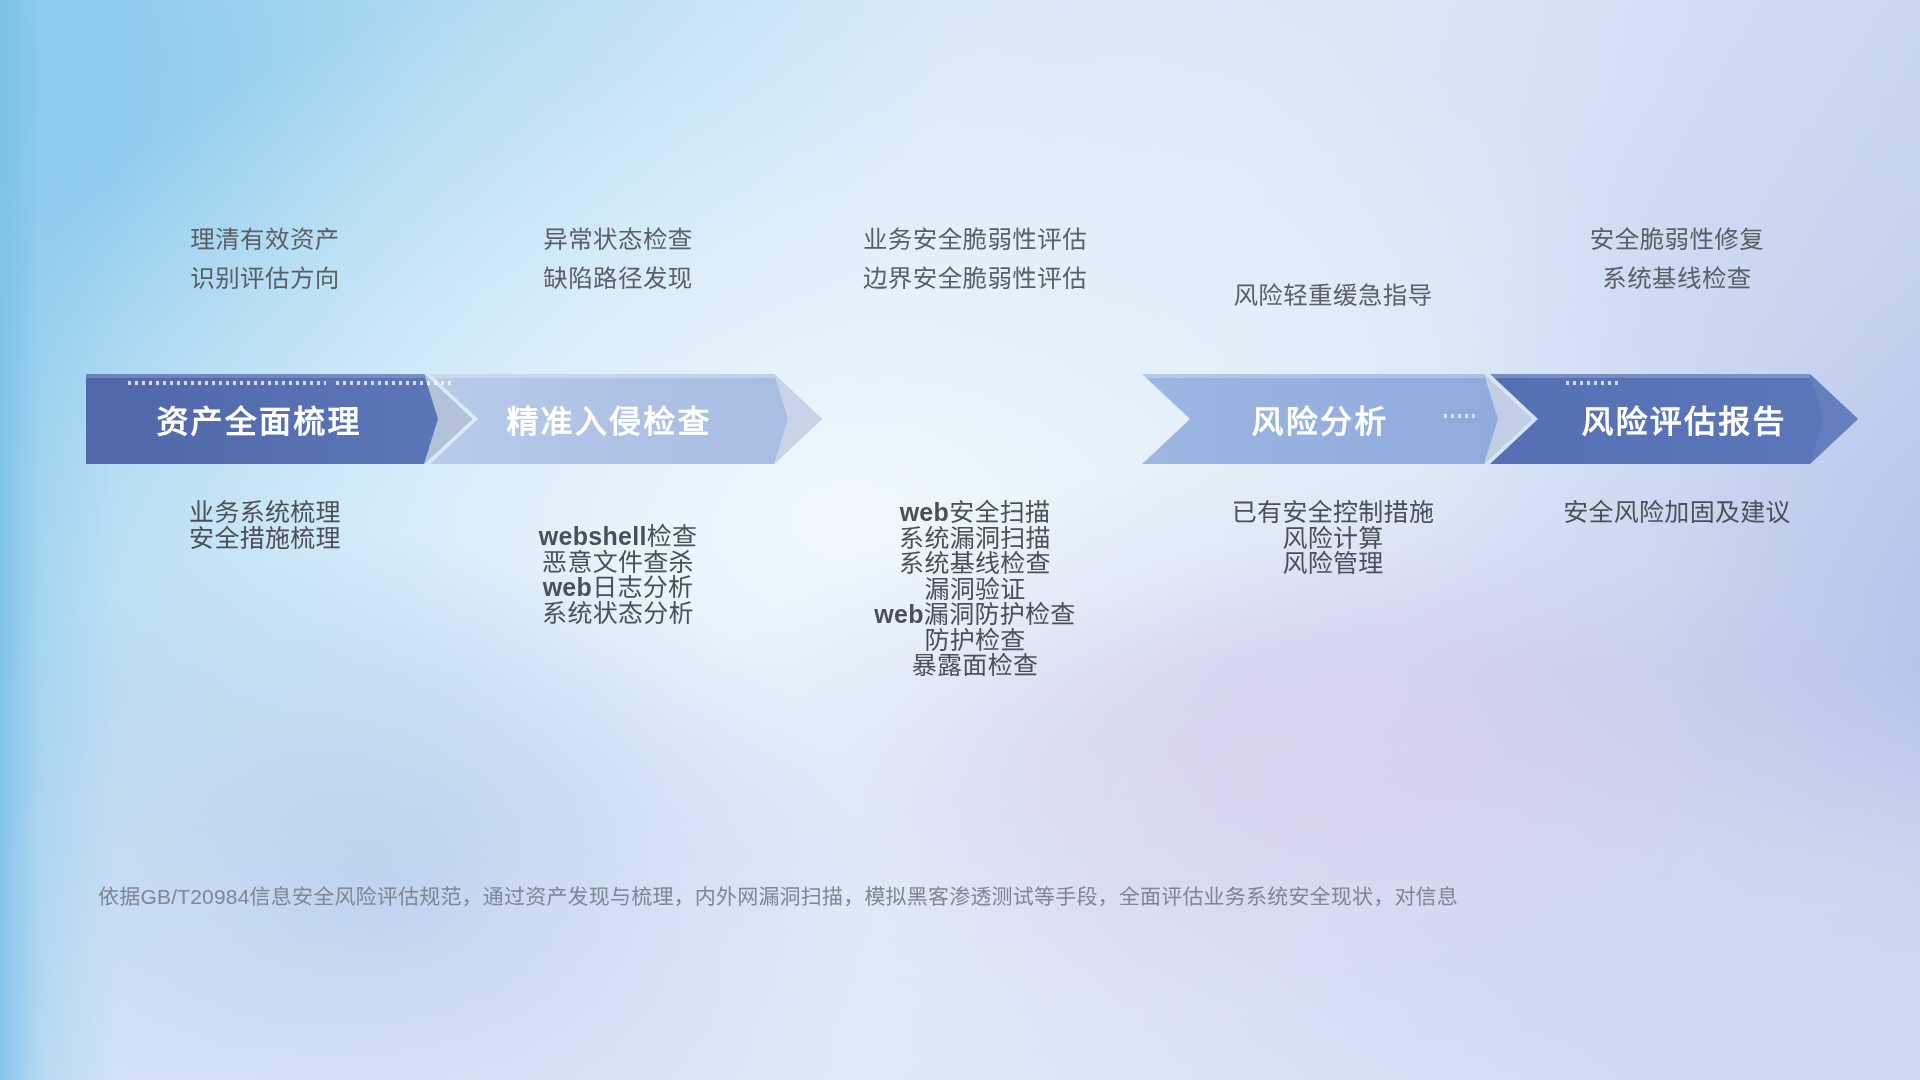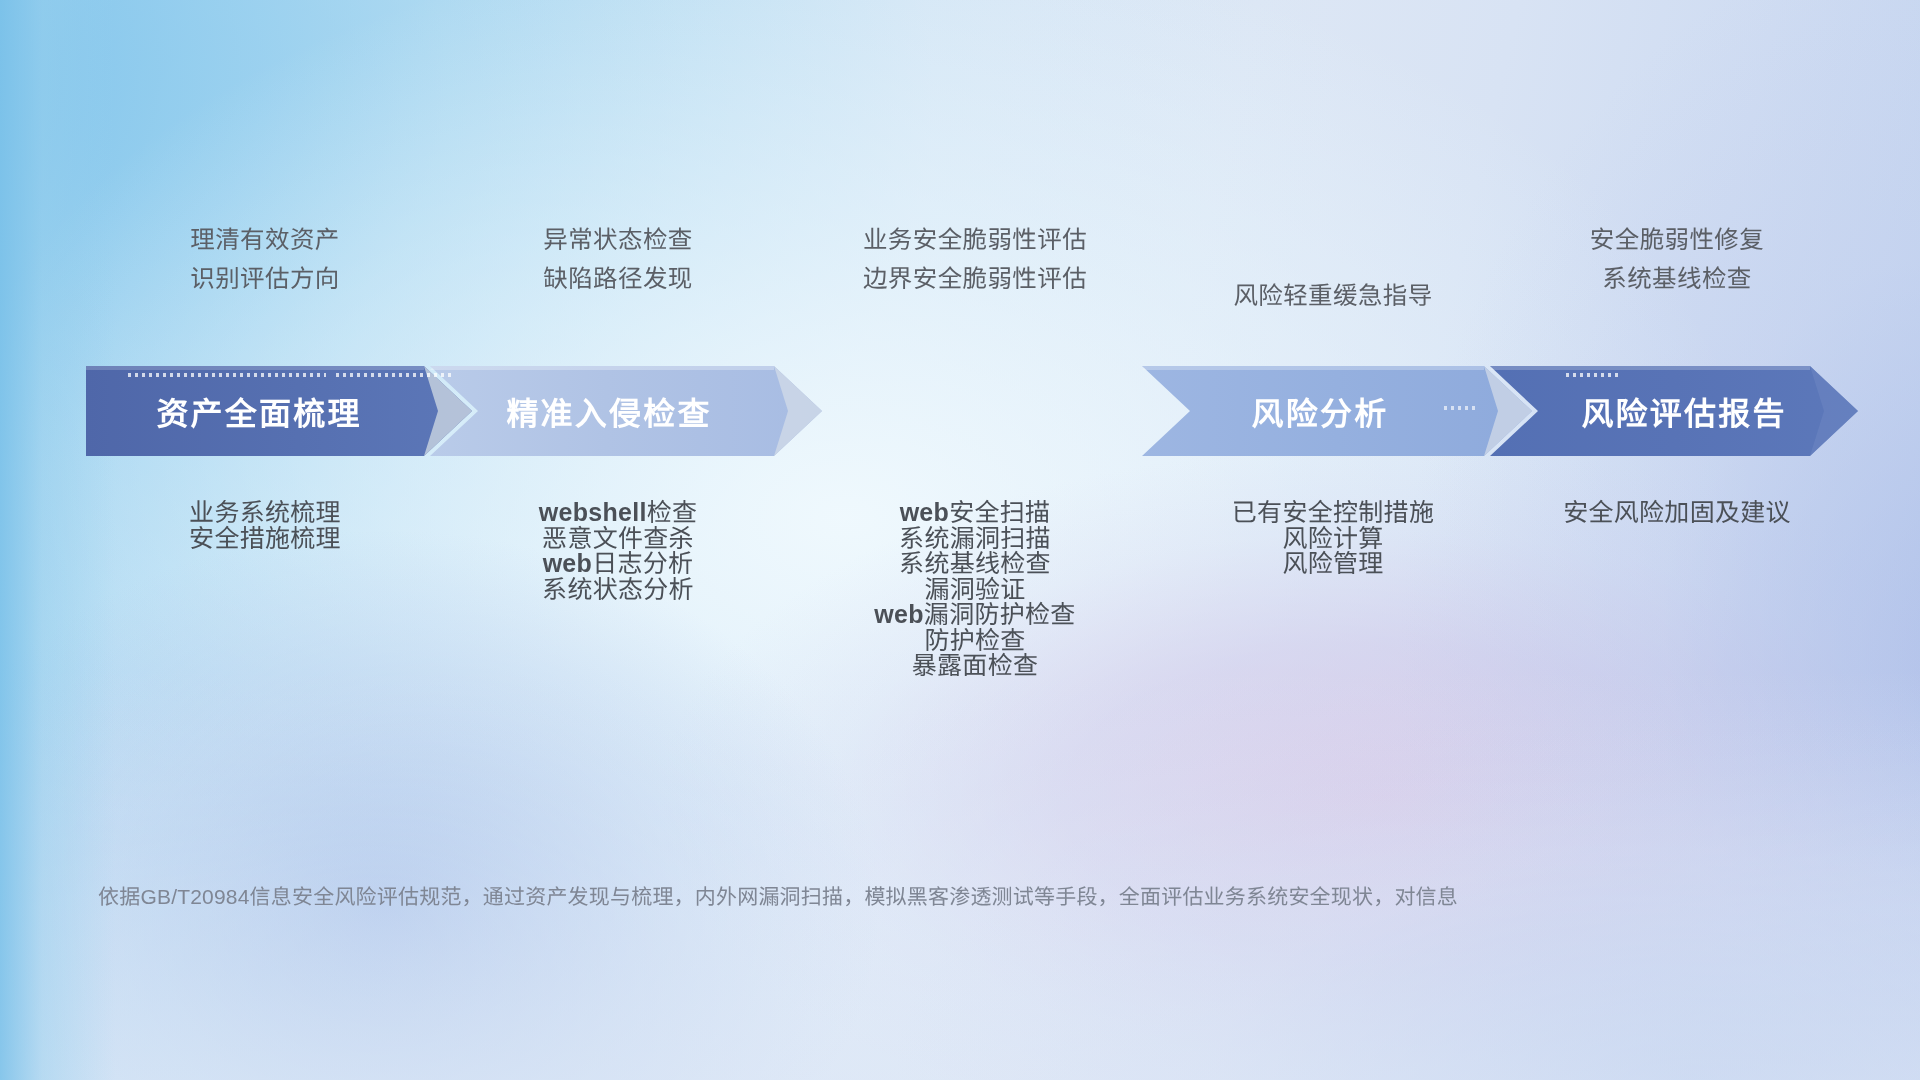--- a/index.html
+++ b/index.html
@@ -121,21 +121,21 @@
   .tc2 { width:348px; }
   .tc3 { width:366px; }
   .tc4 { width:350px; }
   .tc5 { width:338px; }
 
   .tc4 { justify-content:center; padding-top:26px; }
 
   
   .arrow-band {
     position:absolute;
-    left:86px; top:366px;
+    left:86px; top:374px;
     width:1772px; height:90px;
   }
   .arrow {
     position:absolute;
     top:0; height:90px;
     display:flex; align-items:center;
   }
   .arrow .shape {
     position:absolute; inset:0;
   }
@@ -179,21 +179,21 @@
   }
   .bot-col .item {
     font-size:25px;
     line-height:1.02;
     color:#4b5057;
     white-space:nowrap;
     letter-spacing:0.3px;
   }
   .bot-col .item b { font-weight:bold; }
   .bc1 { width:358px; }
-  .bc2 { width:348px; }
+  .bc2 { width:348px;margin-top:24px; }
   .bc3 { width:366px; }
   .bc4 { width:350px; }
   .bc5 { width:338px; }
 
   
   .footer {
     position:absolute;
     left:98px; top:880px;
     width:1520px;
     font-size:21px;

